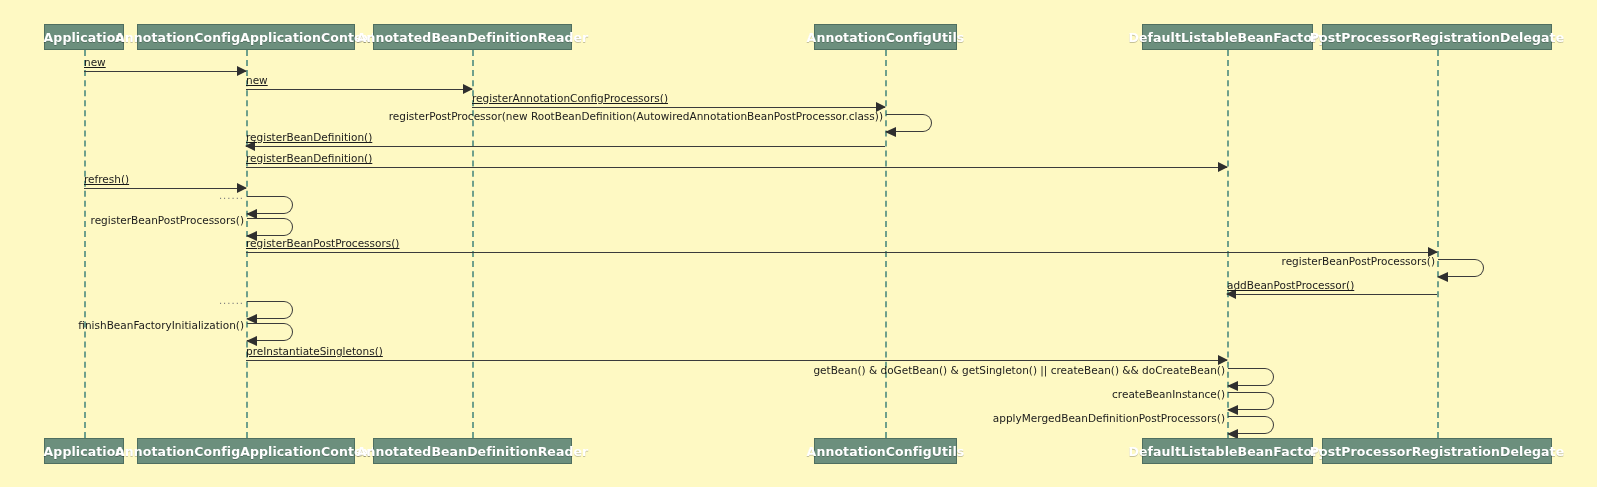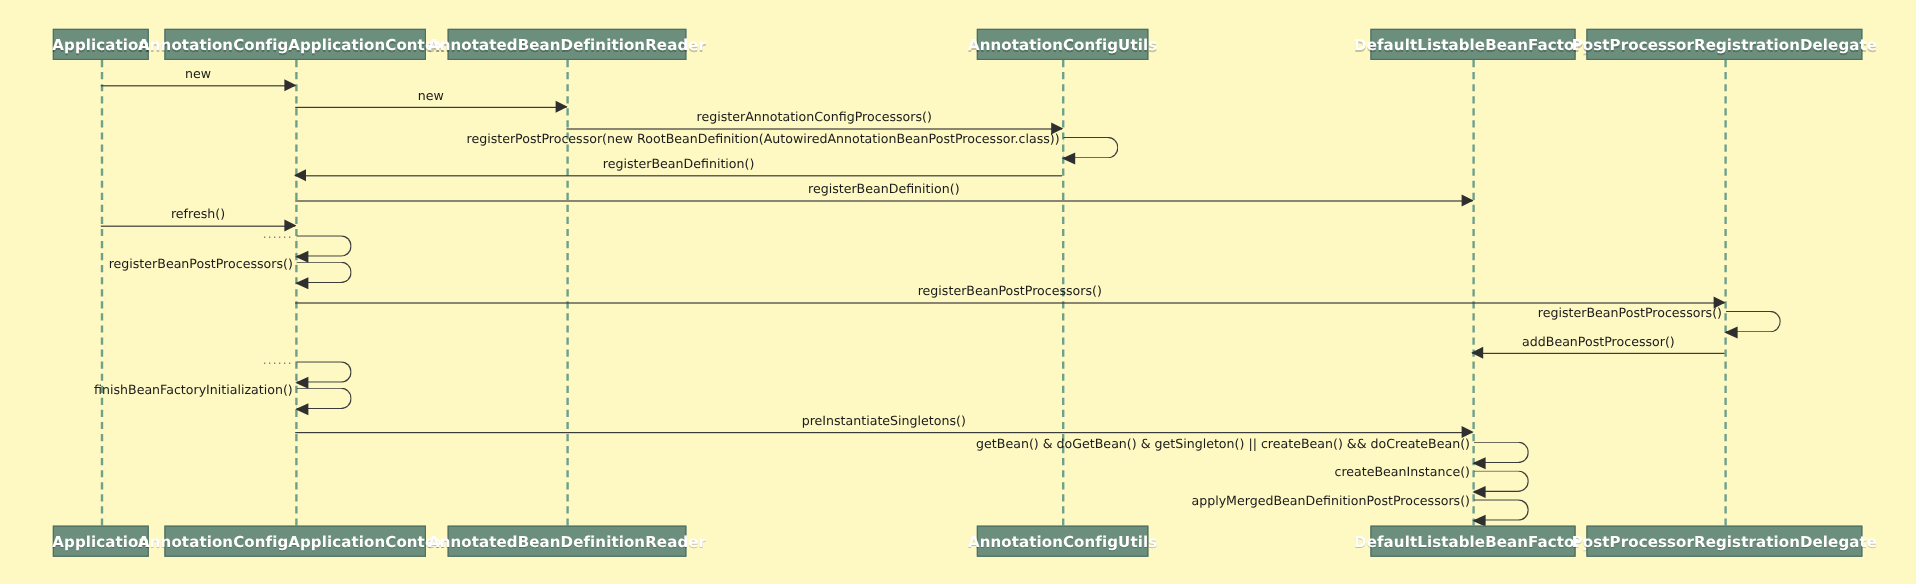--- a/index.html
+++ b/index.html
@@ -47,21 +47,21 @@
   .msg.right .head{right:-1px;border-left:10px solid #2f2f2f;}
   .msg.left  .head{left:-1px; border-right:10px solid #2f2f2f;}
   .msg .lbl{
     position:absolute;
     bottom:3px;
     font-size:10.5px;
     color:#1b1b1b;
     white-space:nowrap;
     font-family:"DejaVu Sans","Liberation Sans",sans-serif;
   }
-  .msg .lbl.center{left:0;right:0;text-align:center;}
+  .msg .lbl.center{left:0;right:0;text-align:left;text-decoration:underline;}
 
   
   .selfcall{position:absolute;}
   .selfcall .loop{
     position:absolute;left:0;top:0;
     box-sizing:border-box;
     width:46px;height:18px;
     border:1.6px solid #3b3b3b;
     border-left:none;
     border-radius:0 9px 9px 0;

